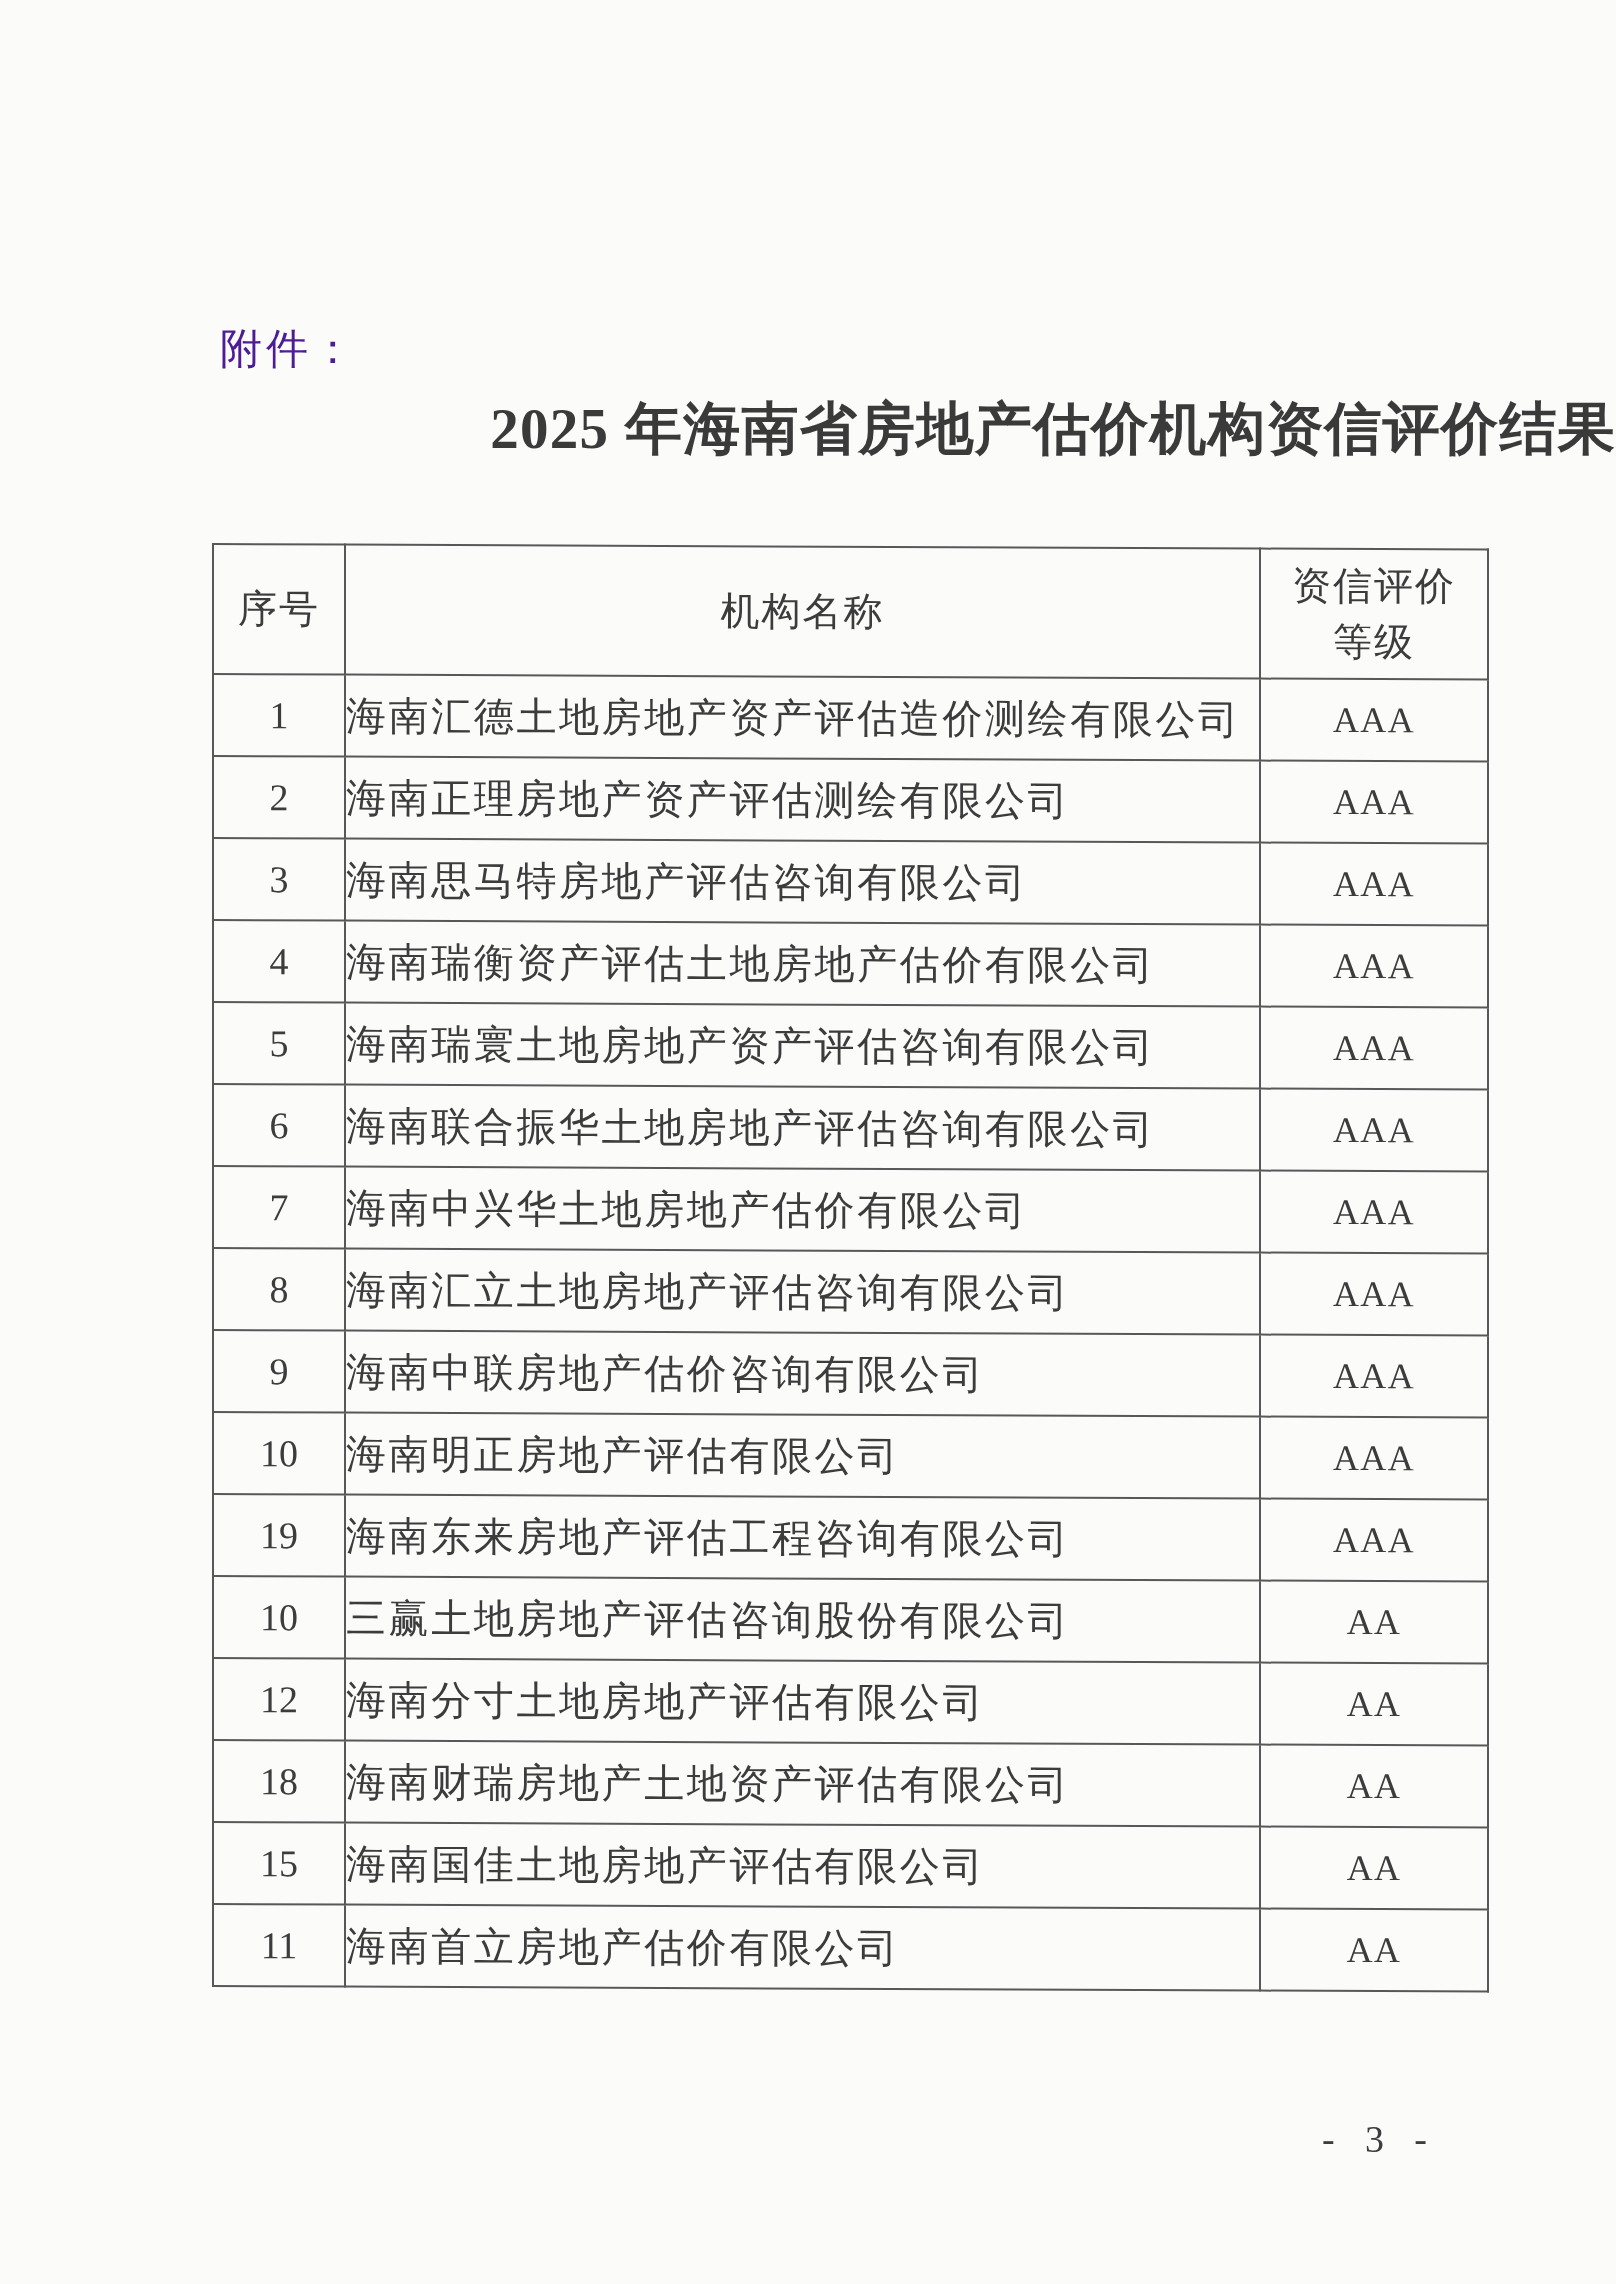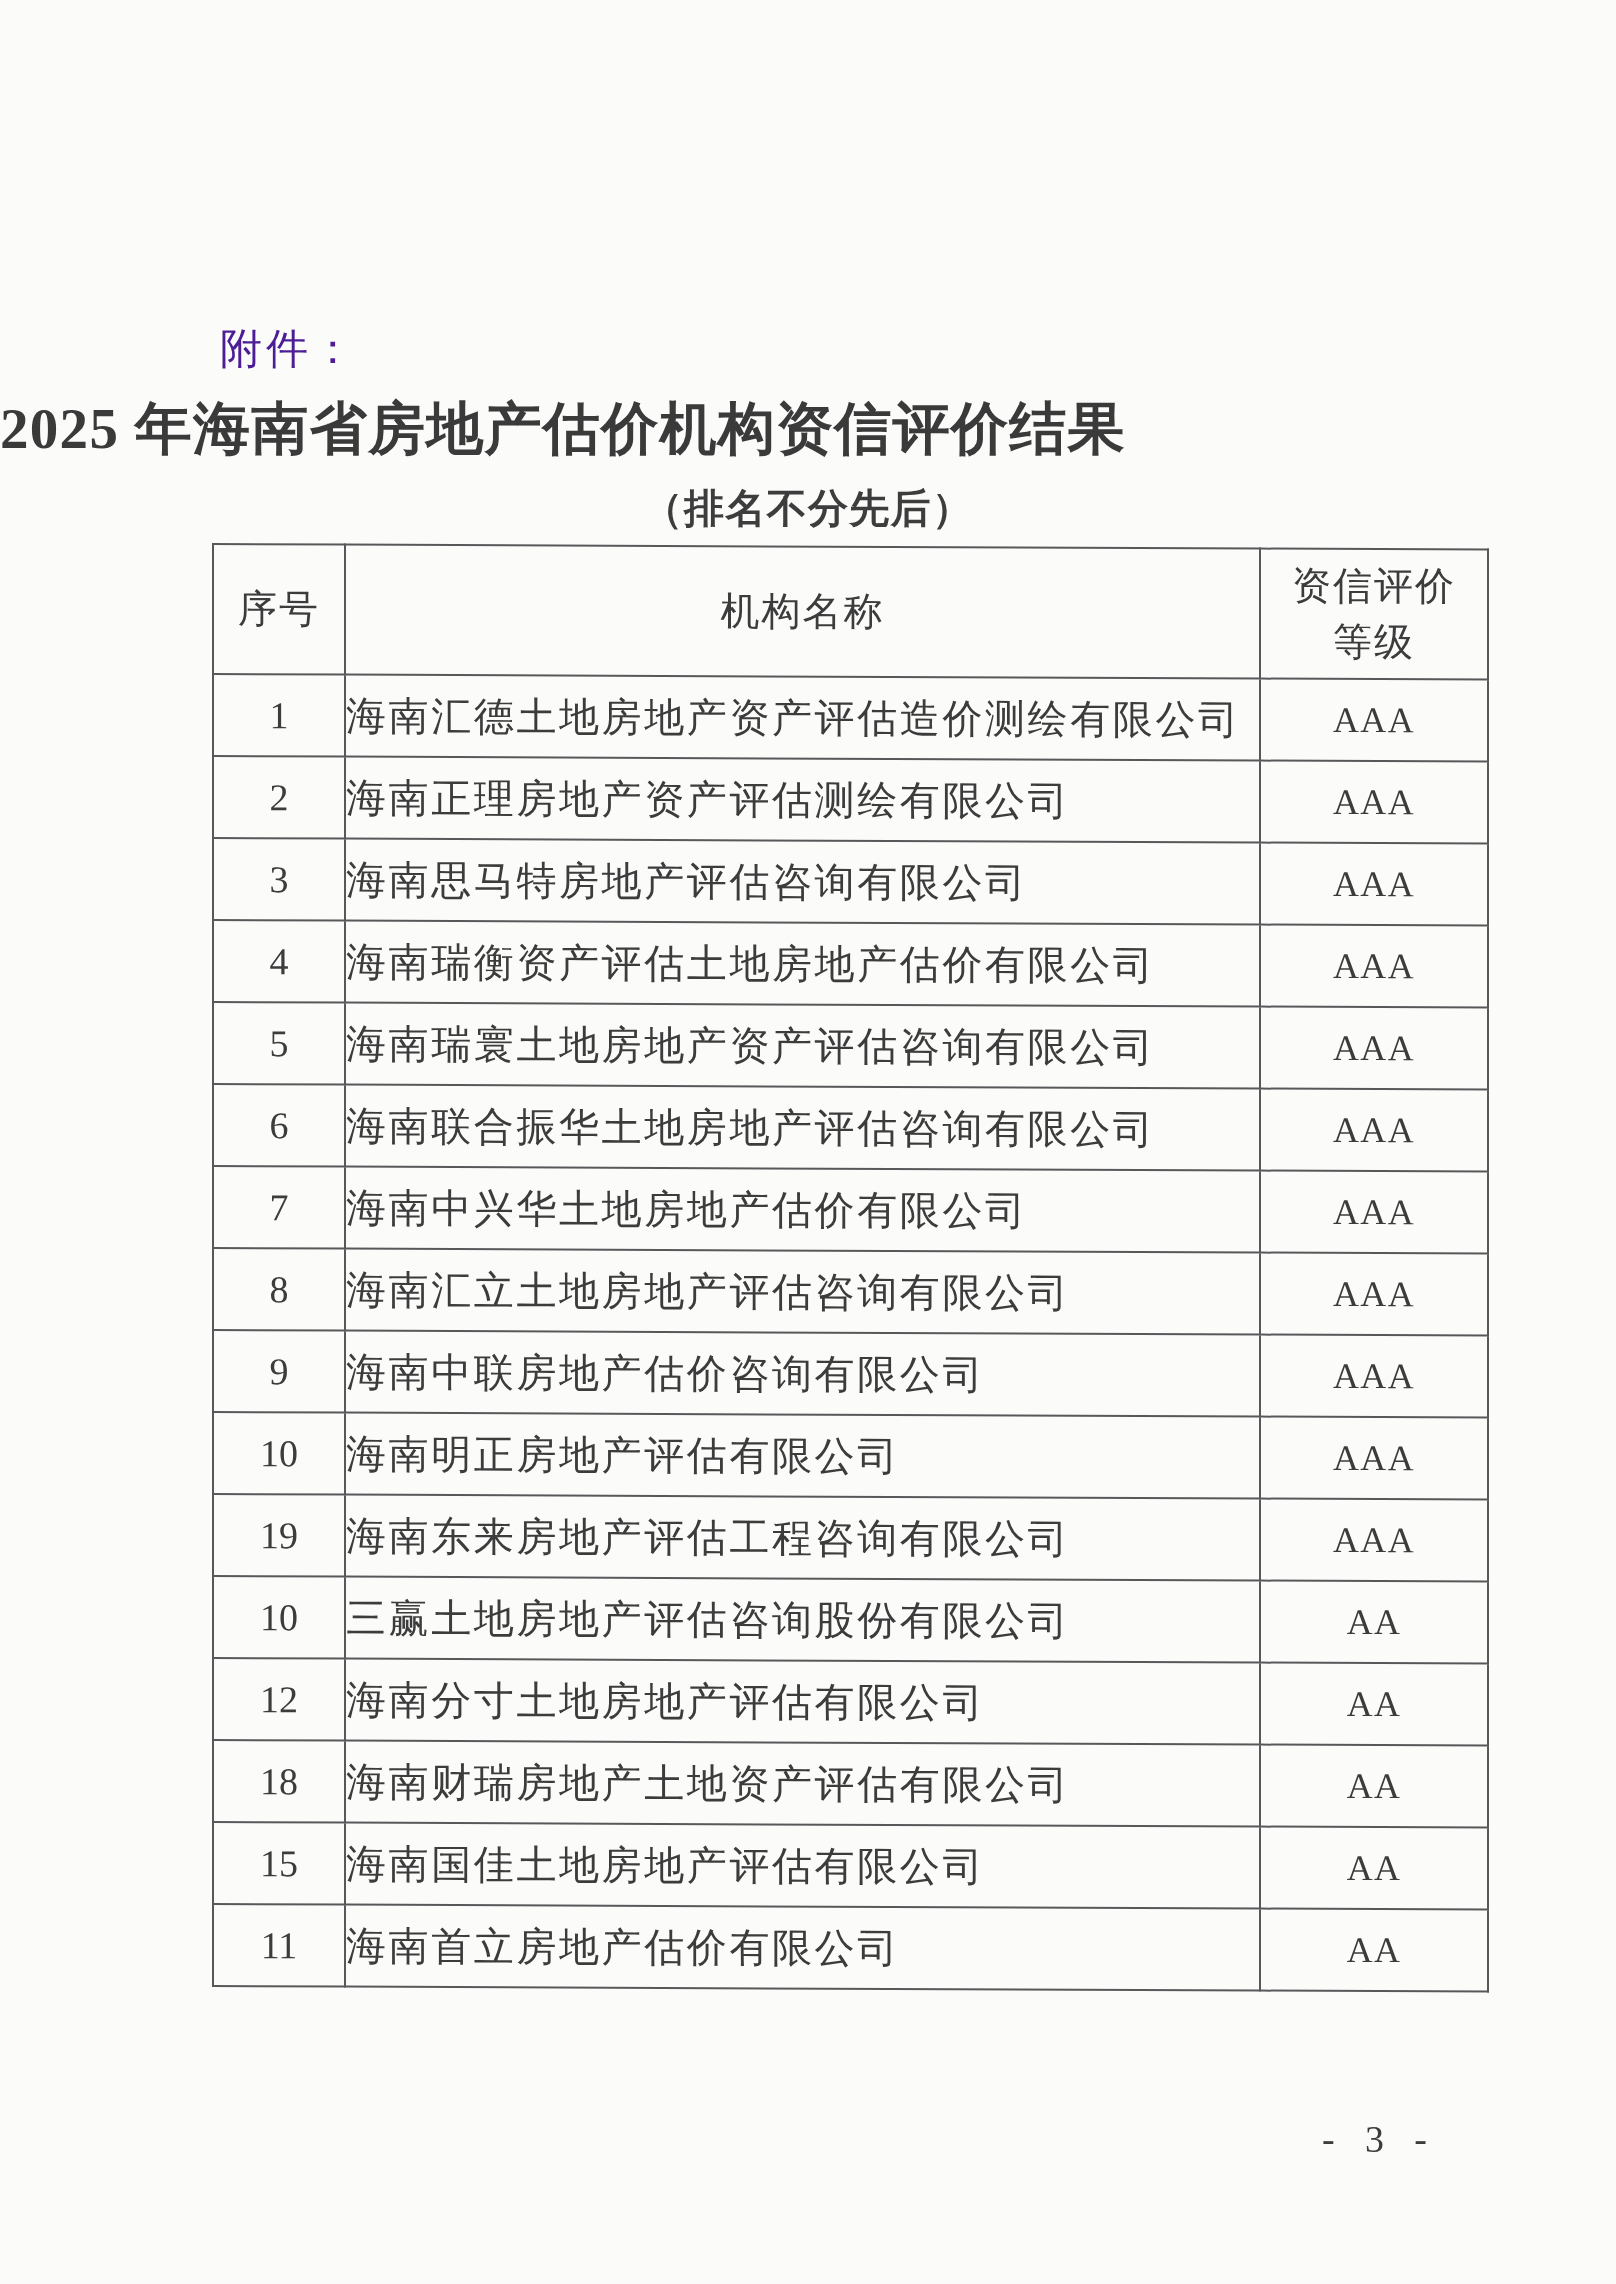--- a/index.html
+++ b/index.html
@@ -18,21 +18,21 @@
   .attachment{
     position:absolute;
     left:220px;top:321px;
     font-size:42px;
     letter-spacing:3.9px;
     color:#4c1d95;
   }
   .title{
     position:absolute;
     left:0;right:0;top:391px;
-    text-align:left;
+    text-align:right;
     font-size:57px;
     font-weight:bold;
     color:#3a3a3a;
     letter-spacing:1.3px;
   }
   .subtitle{
     position:absolute;
     left:0;right:0;top:481px;
     text-align:center;
     font-size:40px;
@@ -102,21 +102,20 @@
 </style>
 </head>
 <body>
 
 <div class="page">
 
   <div class="attachment">附件：</div>
 
   <div class="title">2025 年海南省房地产估价机构资信评价结果</div>
 
-  <div class="subtitle">（排名不分先后）</div>
 
   <table class="doc-table">
     <colgroup>
       <col class="col-no">
         <col class="col-name">
         <col class="col-rating">
     </colgroup>
     <tbody>
       <tr class="header-row">
         <td class="cell-header">序号</td>

